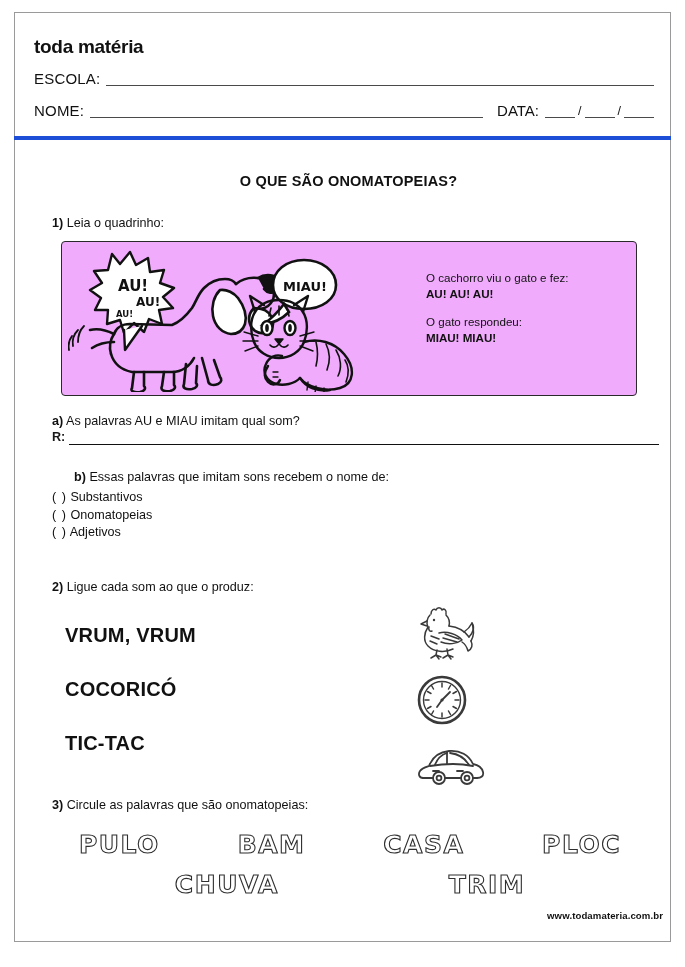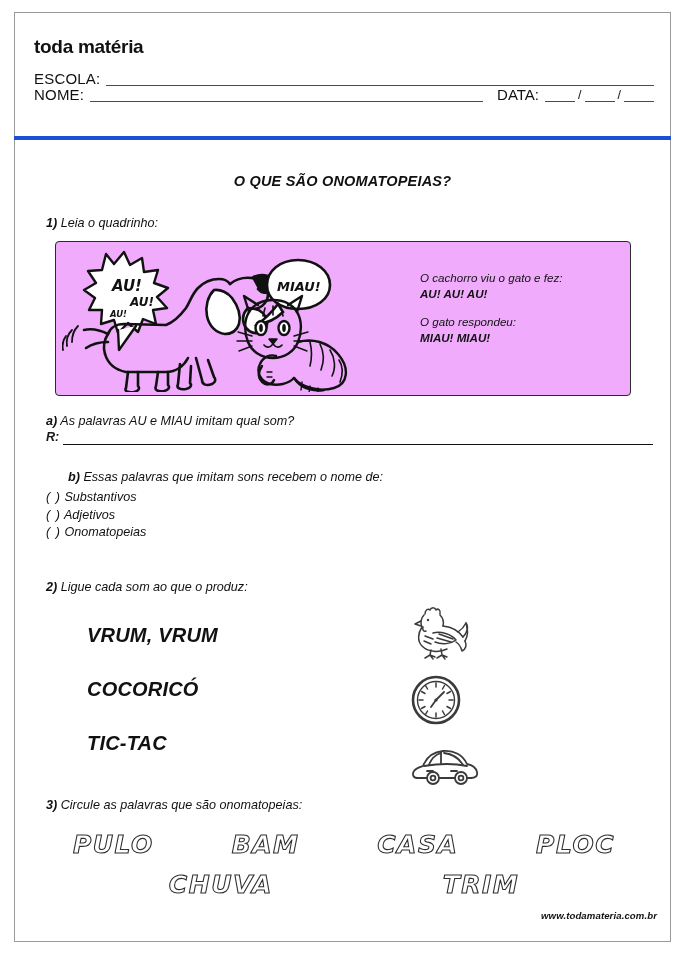--- a/index.html
+++ b/index.html
@@ -51,21 +51,21 @@
   }
   .field-row {
     position: absolute;
     display: flex;
     align-items: flex-end;
     font-size: 12.5px;
     color: #111111;
     white-space: nowrap;
   }
   .field-row.escola { left: 20px; top: 60px; width: 620px; }
-  .field-row.nome   { left: 20px; top: 76px; width: 620px; }
+  .field-row.nome   { left: 20px; top: 92px; width: 620px; }
   .field-label {
     font-size: 15px;
     letter-spacing: 0.2px;
     padding-right: 6px;
     line-height: 14px;
   }
   .rule {
     flex: 1 1 auto;
     border-bottom: 1px solid #4a4a4a;
     height: 11px;
@@ -79,26 +79,25 @@
   .data-label {
     padding-left: 14px;
     padding-right: 6px;
     line-height: 14px;
     font-size: 15px;
   }
   .date-group { display: flex; align-items: flex-end; }
   
   .body-area {
     position: absolute;
-    left: 14px;
+    left: 20px;
     top: 140px;
     width: 657px;
     height: 802px;
     box-sizing: border-box;
-    font-style: italic;
   }
   .worksheet-title {
     position: absolute;
     left: 0;
     top: 33px;
     width: 657px;
     text-align: center;
     font-size: 14.5px;
     font-weight: bold;
     letter-spacing: 0.2px;
@@ -187,21 +186,20 @@
     width: 330px;
   }
   .match-word {
     font-size: 20px;
     font-weight: bold;
     letter-spacing: 0.2px;
     color: #111111;
     height: 54px;
     line-height: 54px;
     white-space: nowrap;
-    margin-left: 28px;
   }
   .match-icons {
     position: absolute;
     left: 395px;
     top: 458px;
     width: 120px;
   }
   .icon-cell {
     height: 68px;
     display: flex;
@@ -397,25 +395,25 @@
       <b>b)</b>
       <span>Essas palavras que imitam sons recebem o nome de:</span>
     </div>
     <div class="options">
       <div class="option">
         <span class="paren">(   )</span>
         <span>Substantivos</span>
       </div>
       <div class="option">
         <span class="paren">(   )</span>
-        <span>Adjetivos</span>
+        <span>Onomatopeias</span>
       </div>
       <div class="option">
         <span class="paren">(   )</span>
-        <span>Onomatopeias</span>
+        <span>Adjetivos</span>
       </div>
     </div>
 
     <div class="q-label q2">
       <b>2)</b>
       <span>Ligue cada som ao que o produz:</span>
     </div>
 
     <div class="match-list">
       <div class="match-word">VRUM, VRUM</div>

